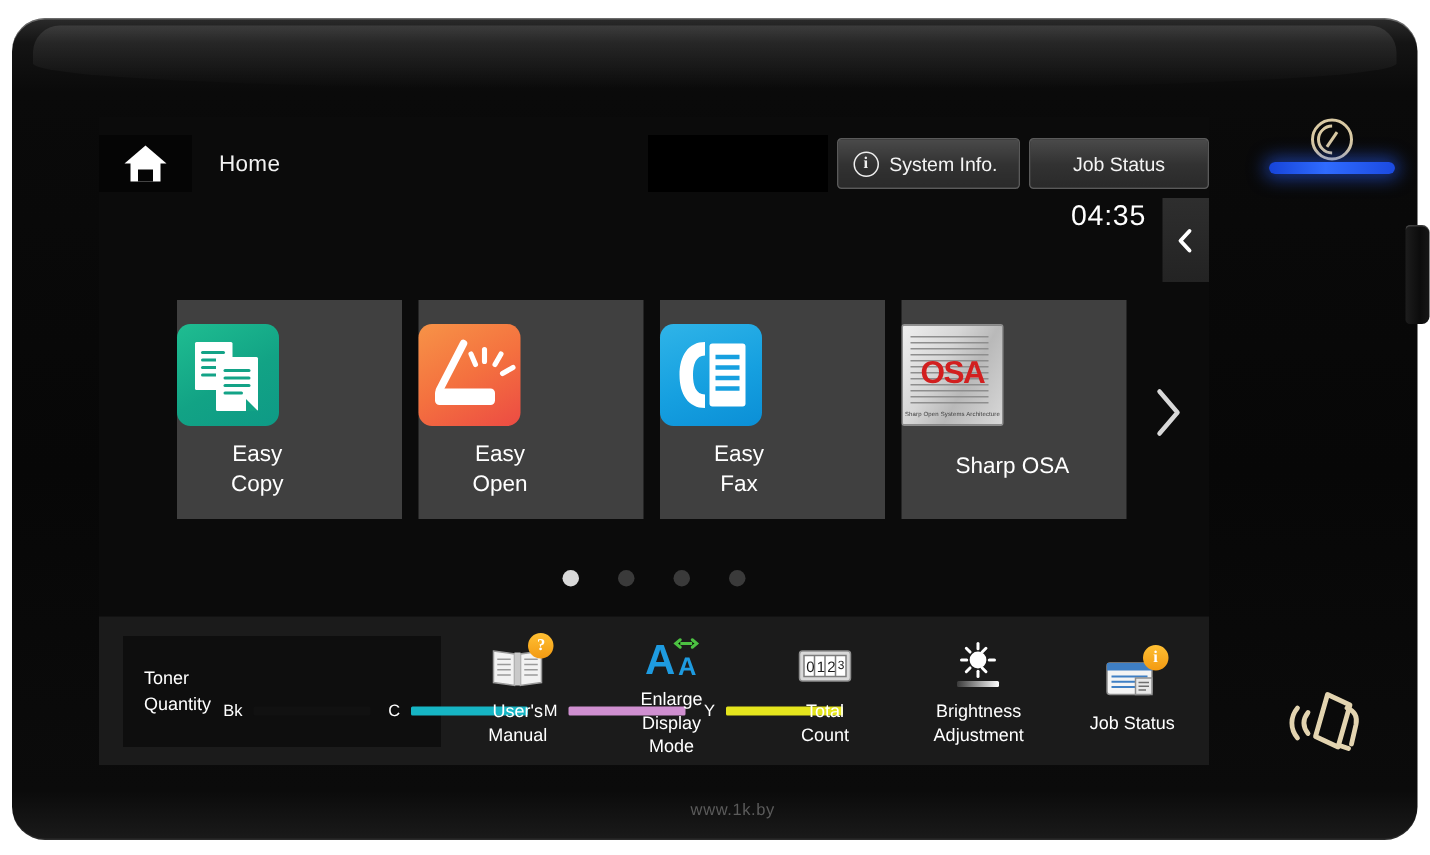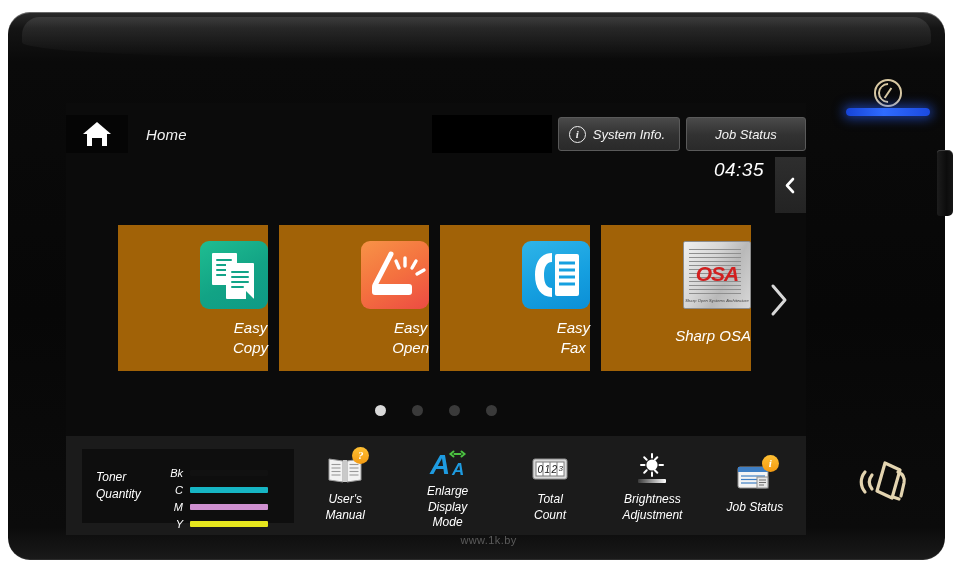--- a/index.html
+++ b/index.html
@@ -30,25 +30,24 @@
   #side-tab {
     position:absolute; right:-8px; top:138px; width:16px; height:66px;
     border-radius: 3px 5px 5px 3px;
     background: linear-gradient(90deg,#1d1d1d,#0c0c0c 60%,#161616);
     box-shadow: inset 0 1px 0 rgba(255,255,255,.18);
   }
 
   
   #screen {
     position: absolute;
-    left: 58px; top: 91px;
+    left: 58px; top: 66px;
     width: 740px; height: 432px;
     background: #0b0b0b;
     overflow: hidden;
-    font-style: italic;
   }
 
   
   #header {
     position:absolute; left:0; top:12px; width:740px; height:38px;
     display:flex; align-items:center;
   }
   .home-chip {
     width:62px; height:38px; background:#050505;
     display:flex; align-items:center; justify-content:center;
@@ -98,22 +97,22 @@
     display:flex; align-items:center; justify-content:center;
     color:#fff; font-size:17px;
   }
 
   
   #tiles {
     position:absolute; left:0; top:122px; width:740px; height:146px;
     display:flex; align-items:flex-start; padding-left:52px; gap:11px;
   }
   .tile {
-    width:150px; height:146px; background:#a16207;
-    display:flex; flex-direction:column; align-items:flex-end; padding-top:16px;
+    width:150px; height:146px; background:#404040;
+    display:flex; flex-direction:column; align-items:flex-start; padding-top:16px;
   }
   .tile-icon { width:68px; height:68px; border-radius:9px; position:relative; overflow:hidden; }
   .tile-label {
     margin-top:9px; color:#ffffff; font-size:15px; line-height:1.32; text-align:center;margin-left:36px;
   }
   .tile-label.single { margin-top:17px; }
 
   
   .ic-copy { background: linear-gradient(150deg,#1fbd91 0%, #12a385 55%, #0e9a86 100%); }
   .pg { position:absolute; background:#fff; border-radius:1px; }
@@ -159,21 +158,21 @@
   #toolbar {
     position:absolute; left:0; bottom:0; width:740px; height:99px;
     background:#1b1b1b;
     display:flex; align-items:center;
   }
   #toner {
     width:212px; height:74px; margin-left:16px; background:#0e0e0e;
     display:flex; align-items:center; padding-left:14px;
   }
   #toner-label { color:#ffffff; font-size:12px; line-height:1.35; width:66px; }
-  #toner-bars { display:flex; flex-direction:column; gap:5px; margin-left:6px;margin-top:26px; }
+  #toner-bars { display:flex; flex-direction:row; gap:5px; margin-left:6px;margin-top:26px; }
   .toner-row { display:flex; align-items:center; gap:7px; }
   .toner-key { color:#ffffff; font-size:11px; width:15px; text-align:right; }
   .toner-bar { width:78px; height:6px; border-radius:1px; }
 
   .tb-item {
     flex:1; height:99px; display:flex; flex-direction:column;
     align-items:center; justify-content:center; padding-top:4px;
   }
   .tb-icon { width:40px; height:34px; position:relative; }
   .tb-label { margin-top:6px; color:#ffffff; font-size:12px; line-height:1.3; text-align:center; }

